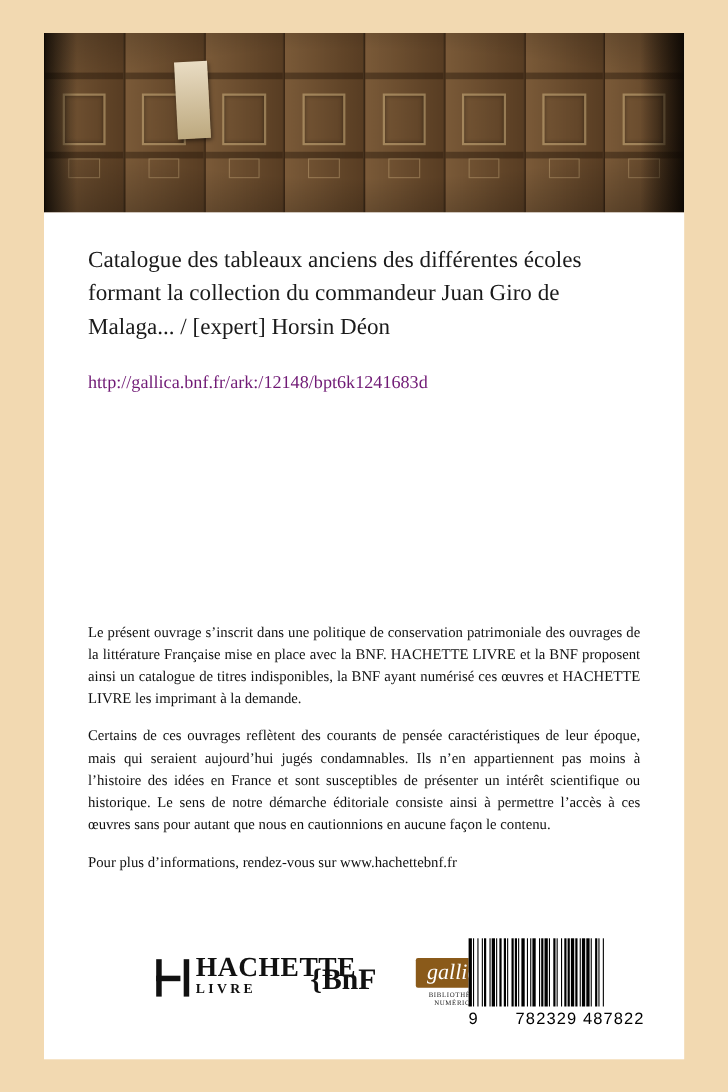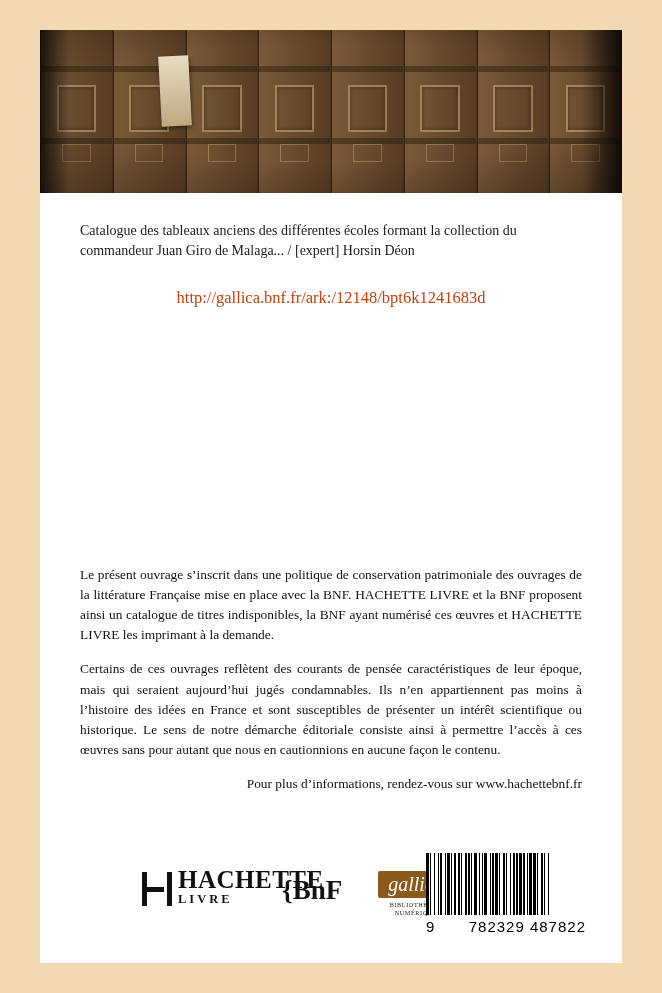--- a/index.html
+++ b/index.html
@@ -99,47 +99,46 @@
     height: 70px;
     background: linear-gradient(to bottom, #e9dcc3, #bda97f);
     transform: rotate(-3deg);
     box-shadow: 1px 2px 4px rgba(0,0,0,0.5);
   }
   
   .title-block {
     padding: 28px 40px 0 40px;
   }
   .title {
-    font-size: 14px;
+    font-size: 21px;
     line-height: 1.45;
     color: #1a1a1a;
     margin: 0;
   }
   .ark {
     margin: 26px 0 0 0;
     font-size: 16.5px;
-    color: #c2410c;
-    text-align: center;
+    color: #701a75;
   }
   
   .legal {
     position: absolute;
     left: 40px;
     top: 535px;
     width: 502px;
   }
   .legal p {
     margin: 0 0 14px 0;
     font-size: 13.4px;
     line-height: 1.5;
     color: #111;
     text-align: justify;
   }
   .legal p.last {
-    text-align: right;
+    text-align: left;
     margin-bottom: 0;
   }
   
   .footer {
     position: absolute;
     left: 0;
     right: 0;
     bottom: 24px;
     height: 86px;
   }

